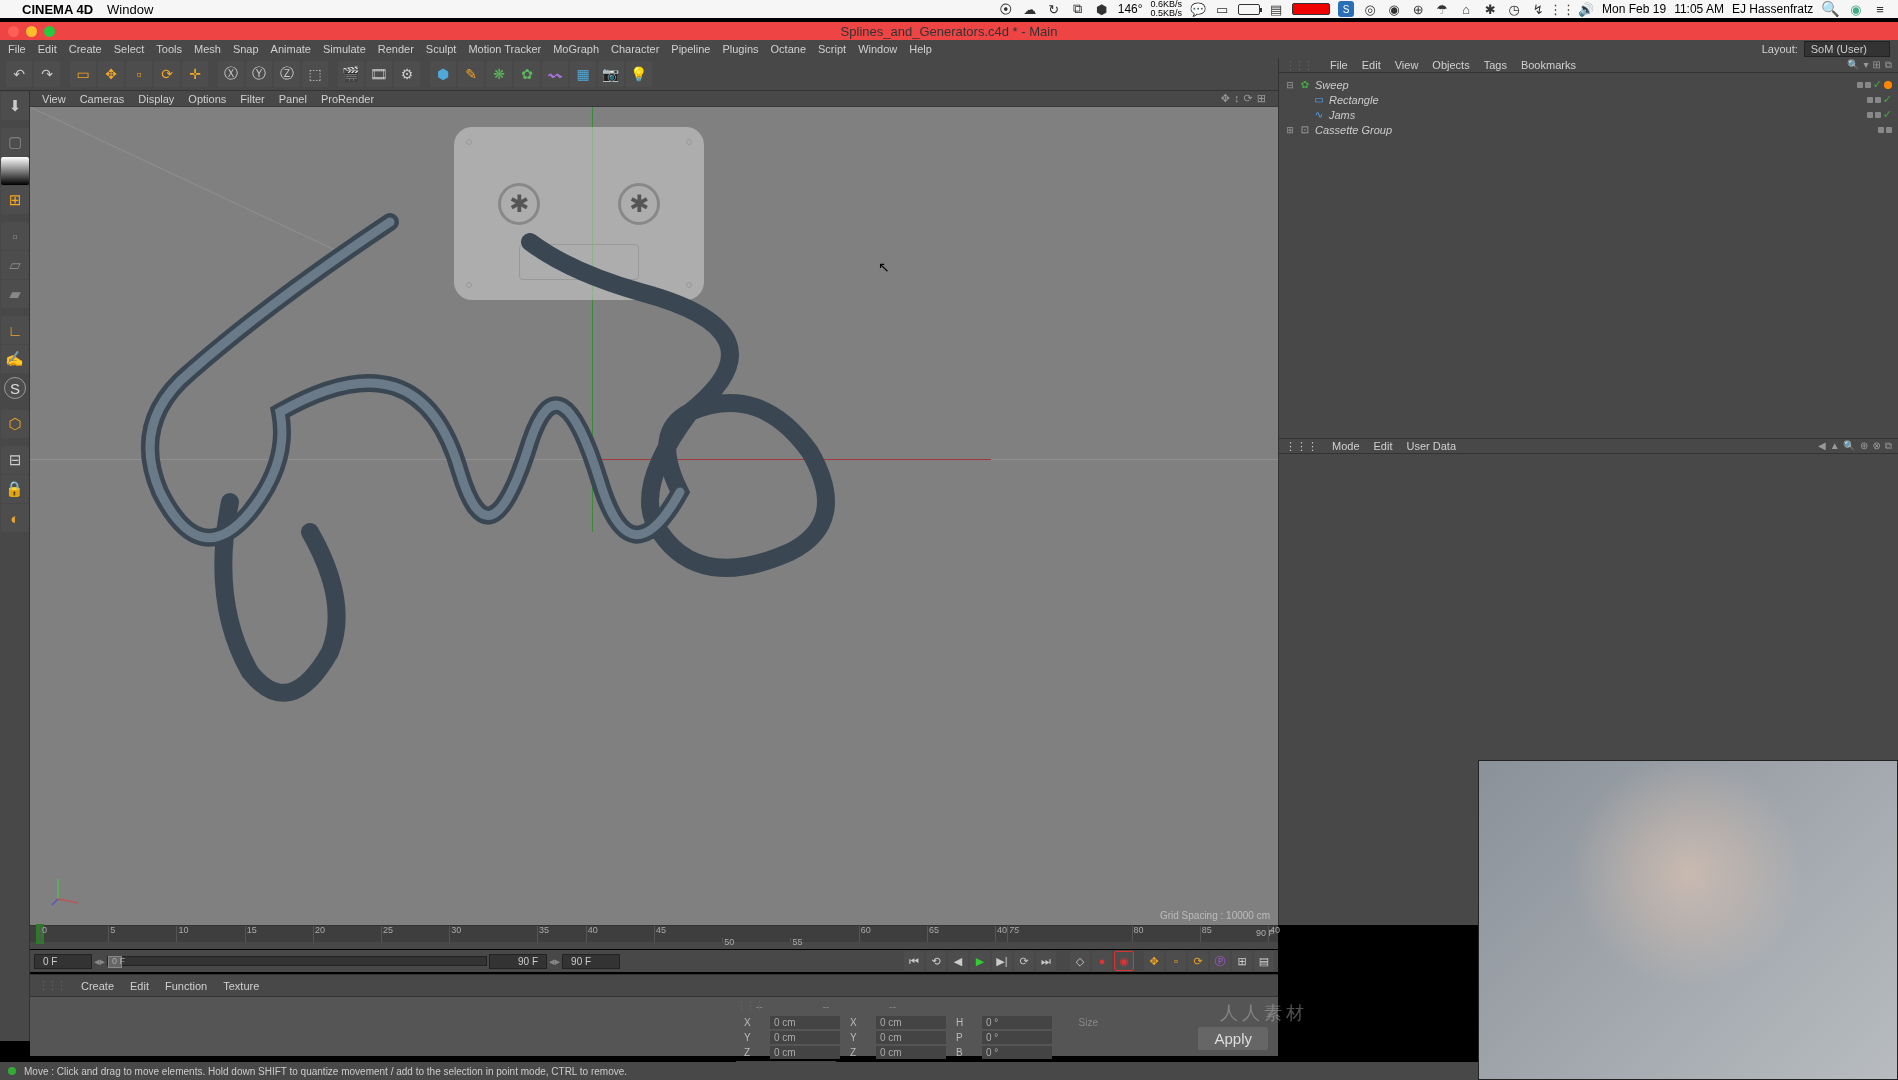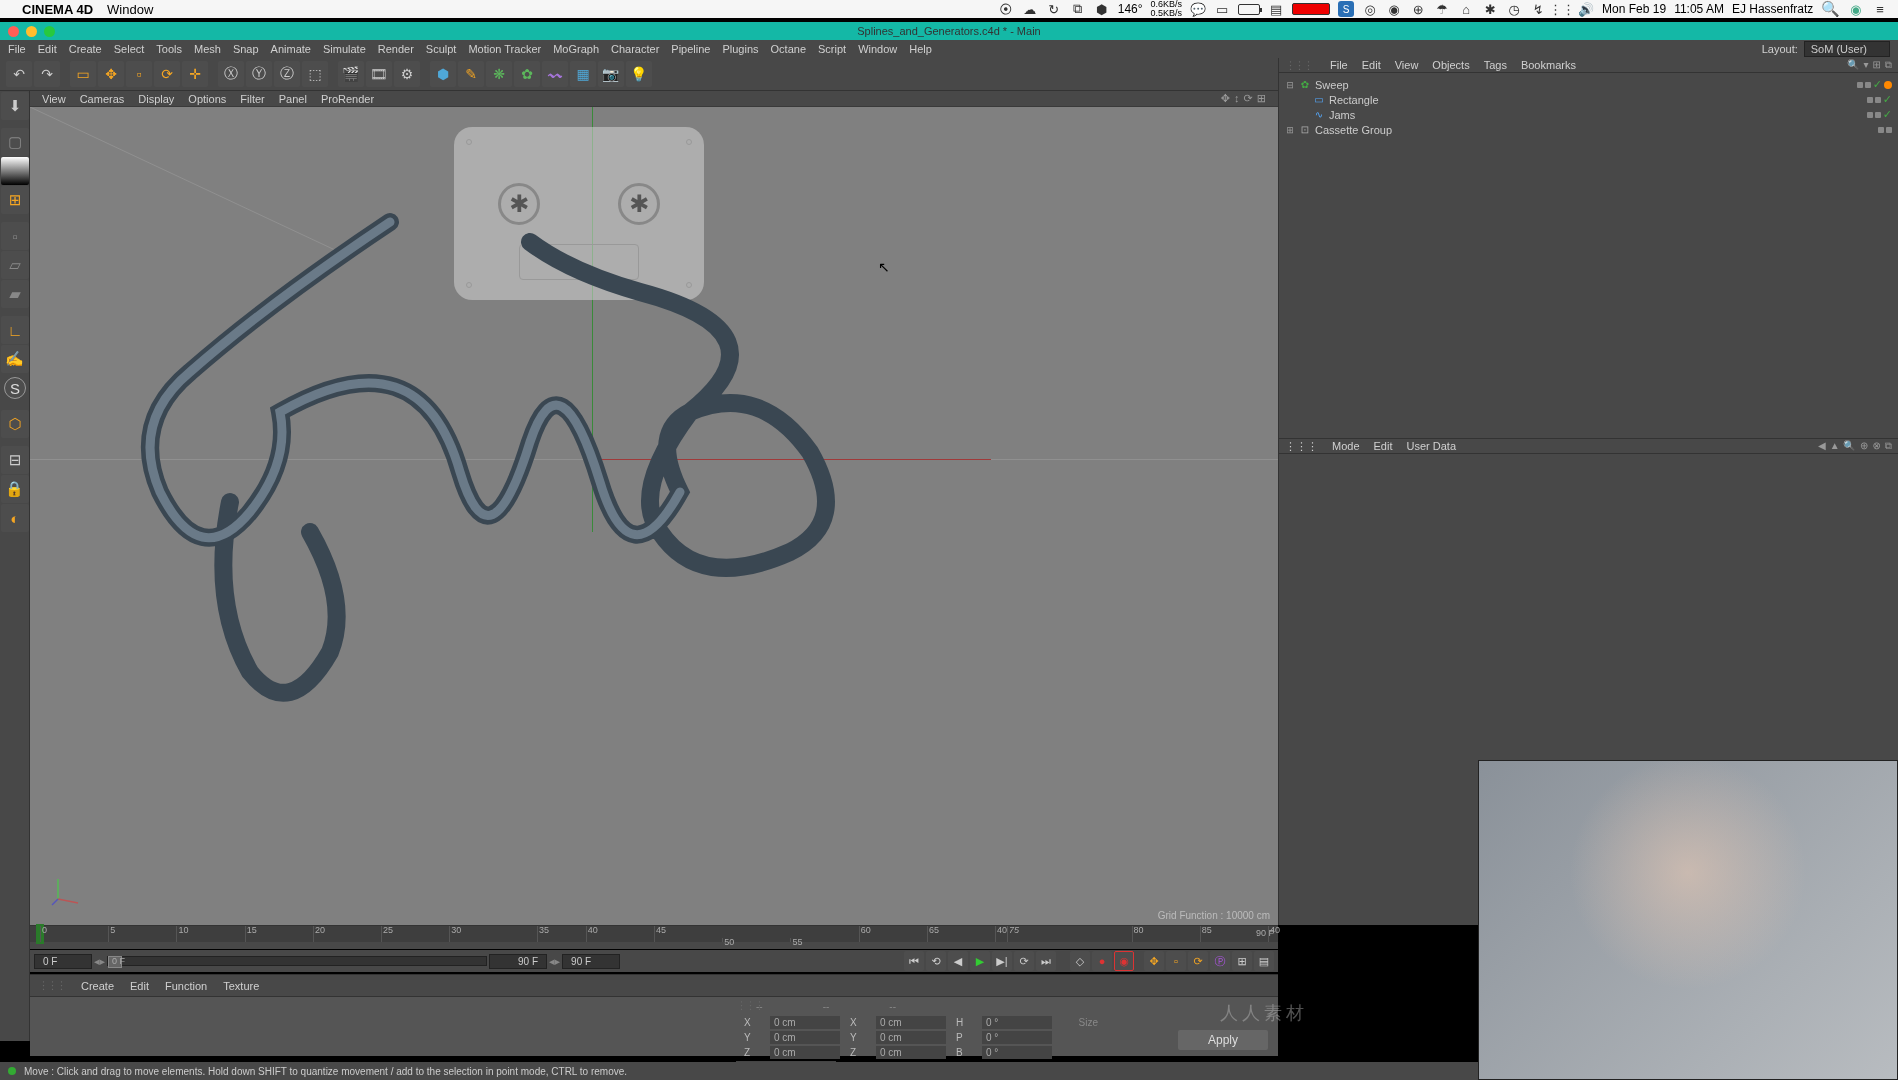--- a/index.html
+++ b/index.html
@@ -11,21 +11,21 @@
 .mac-menu .app-label { font-weight:bold; margin-right:14px;}
 .mac-menu .mitem { margin-right:14px; }
 .mac-menu .right { margin-left:auto; display:flex; align-items:center; gap:8px; font-size:12px;}
 .mac-menu .right .ico { width:16px; height:16px; display:flex; align-items:center; justify-content:center; font-size:13px; color:#333;}
 .mac-menu .battery { width:38px; height:12px; background:#e00; border:1px solid #333; border-radius:2px;}
 .mac-menu .batt-outline { width:22px; height:11px; border:1px solid #333; border-radius:2px; position:relative;}
 .mac-menu .batt-outline::after{content:'';position:absolute;right:-3px;top:3px;width:2px;height:4px;background:#333;}
 .mac-menu .spotlight { font-size:15px;}
 
 
-.title-bar { position:absolute; top:22px; left:0; right:0; height:18px; background:#14b8a6; display:flex; align-items:center; color:#333; font-size:11px;}
+.title-bar { position:absolute; top:22px; left:0; right:0; height:18px; background:#ef4444; display:flex; align-items:center; color:#333; font-size:13px;}
 .traffic { display:flex; gap:7px; padding-left:8px;}
 .traffic span{ width:11px; height:11px; border-radius:50%;}
 .tl-r{background:#ff5f56;} .tl-y{background:#ffbd2e;} .tl-g{background:#27c93f;}
 .title-bar .wtitle { position:absolute; left:50%; transform:translateX(-50%);}
 
 
 .main-menu { position:absolute; top:40px; left:0; right:0; height:18px; background:#484848; display:flex; align-items:center; padding:0 8px; font-size:11px; color:#d0d0d0;}
 .main-menu .mm { margin-right:12px;}
 .main-menu .layout-group { margin-left:auto; display:flex; align-items:center; gap:6px;}
 .main-menu .layout-dd { background:#333; border:1px solid #222; padding:1px 22px 1px 6px; color:#ccc; font-size:11px;}
@@ -75,21 +75,21 @@
 
 
 .right-panel { position:absolute; top:58px; right:0; width:620px; bottom:155px; background:#484848; border-left:1px solid #333;}
 .om-menu { height:15px; background:#484848; display:flex; align-items:center; padding:0 6px; font-size:11px; color:#d0d0d0; gap:14px; border-bottom:1px solid #333;}
 .om-menu .grip{color:#666;margin-right:4px;letter-spacing:-2px;}
 .om-menu .om-icons{margin-left:auto;display:flex;gap:4px;color:#999;font-size:10px;}
 .om-tree { padding:4px 6px; font-size:11px;}
 .om-row { display:flex; align-items:center; height:15px; gap:4px;}
 .om-row .exp{width:10px;text-align:center;color:#999;font-size:9px;}
 .om-row .oic{width:12px;height:12px;display:flex;align-items:center;justify-content:center;font-size:10px;}
-.om-row .oname{flex:1;color:#ccc;}
+.om-row .oname{flex:1;color:#ccc;font-style:italic;}
 .om-row .dots{display:flex;gap:2px;align-items:center;}
 .om-row .dot{width:6px;height:6px;border-radius:1px;}
 .dg{background:#888;}.dorange{background:#f80;border-radius:50%;width:8px;height:8px;}
 .om-tree .indent1{padding-left:14px;}
 
 .attr-panel { position:absolute; top:380px; left:0; right:0; bottom:0; background:#484848; border-top:1px solid #333;}
 .attr-menu { height:15px; display:flex; align-items:center; padding:0 6px; font-size:11px; color:#d0d0d0; gap:14px; border-bottom:1px solid #333;}
 .attr-menu .attr-icons{margin-left:auto;display:flex;gap:4px;color:#999;font-size:10px;}
 
 
@@ -116,21 +116,21 @@
 
 
 .coords { position:absolute; bottom:24px; left:30px; right:620px; height:60px; background:#555; border-top:1px solid #333; display:flex;}
 .coords .cm-left{width:700px;}
 .coords .cm-right{flex:1;padding:2px 6px;position:relative;}
 .coord-head{display:flex;gap:60px;padding:2px 8px;color:#888;font-size:10px;}
 .cgrid{display:grid;grid-template-columns:16px 70px 16px 70px 16px 70px;gap:2px 10px;padding:2px 8px;font-size:10px;align-items:center;}
 .cgrid .cl{color:#bbb;}
 .cgrid .cv{background:#444;padding:1px 4px;color:#aaa;}
 .obj-dd{background:#444;padding:2px 6px;color:#888;font-size:10px;display:inline-block;width:100px;}
-.apply-btn{position:absolute;right:10px;bottom:6px;background:#666;padding:3px 30px;color:#ddd;font-size:12px;border-radius:2px;}
+.apply-btn{position:absolute;right:10px;bottom:6px;background:#666;padding:3px 16px;color:#ddd;font-size:15px;border-radius:2px;}
 .size-lbl{position:absolute;right:180px;bottom:28px;color:#888;font-size:10px;}
 
 
 .status-bar { position:absolute; bottom:0; left:0; right:0; height:18px; background:#484848; display:flex; align-items:center; padding:0 8px; font-size:10px; color:#ccc;}
 .status-bar .sd{width:8px;height:8px;border-radius:50%;background:#3a3;margin-right:8px;}
 
 
 .webcam { position:absolute; bottom:0; right:0; width:420px; height:320px; background:linear-gradient(135deg,#8a9199,#b8bcc0); border:1px solid #222;}
 .webcam::after{content:'';position:absolute;inset:0;background:radial-gradient(ellipse at 50% 35%,rgba(230,200,180,.6) 0%,transparent 40%);}
 
@@ -301,21 +301,21 @@
       <path d="M140,320 Q120,420 160,490 Q200,540 240,470 Q260,420 220,350"></path>
       <path class="hi" d="M300,40 Q180,120 100,190 Q40,240 70,310 Q110,390 160,330 Q200,280 190,230 Q330,150 370,290 Q400,390 440,260 Q470,170 510,300 Q540,400 590,310"></path>
     </svg>
     <div class="axis-gizmo">
       <svg width="32" height="32">
           <line x1="8" y1="24" x2="8" y2="4" stroke="#5b5" stroke-width="1.5"></line>
           <line x1="8" y1="24" x2="28" y2="28" stroke="#b55" stroke-width="1.5"></line>
           <line x1="8" y1="24" x2="2" y2="30" stroke="#55b" stroke-width="1.5"></line>
         </svg>
     </div>
-    <div class="grid-label">Grid Function : 10000 cm</div>
+    <div class="grid-label">Grid Spacing : 10000 cm</div>
     <div class="cursor-arrow" style="left:848px;top:152px">↖</div>
   </div>
 </div>
 
 <div class="right-panel">
   <div class="om-menu">
     <span class="grip">⋮⋮⋮</span>
     <span>File</span>
     <span>Edit</span>
     <span>View</span>

